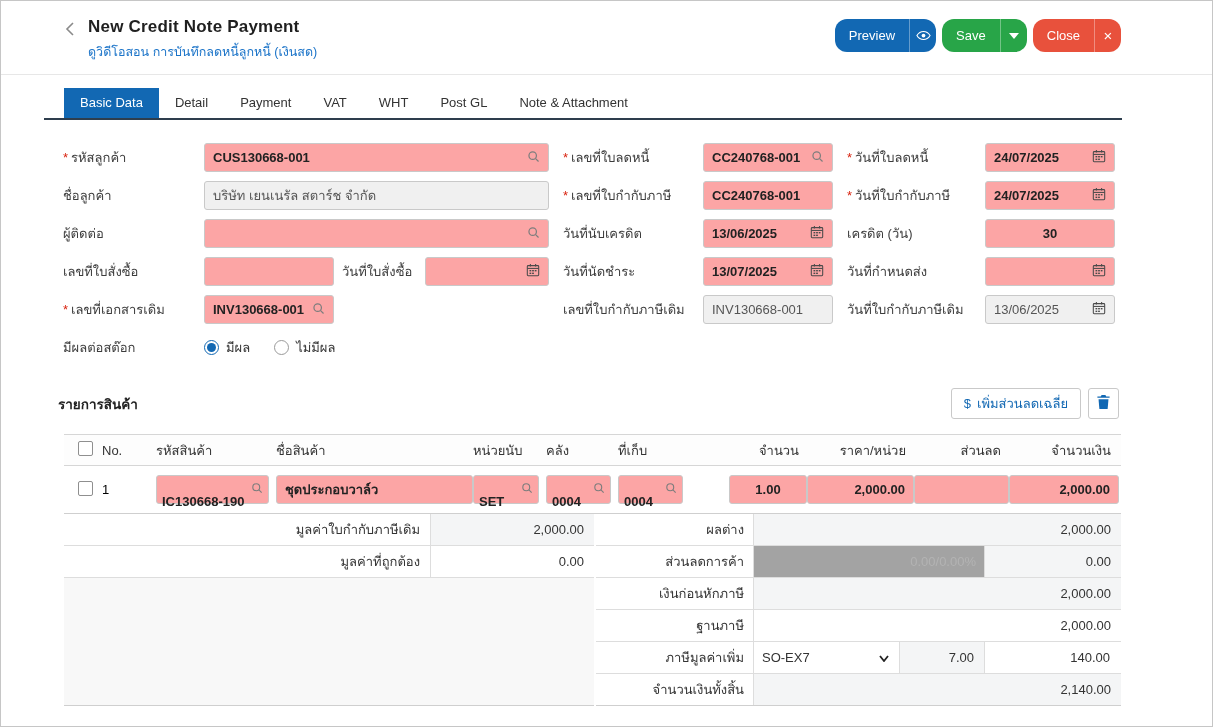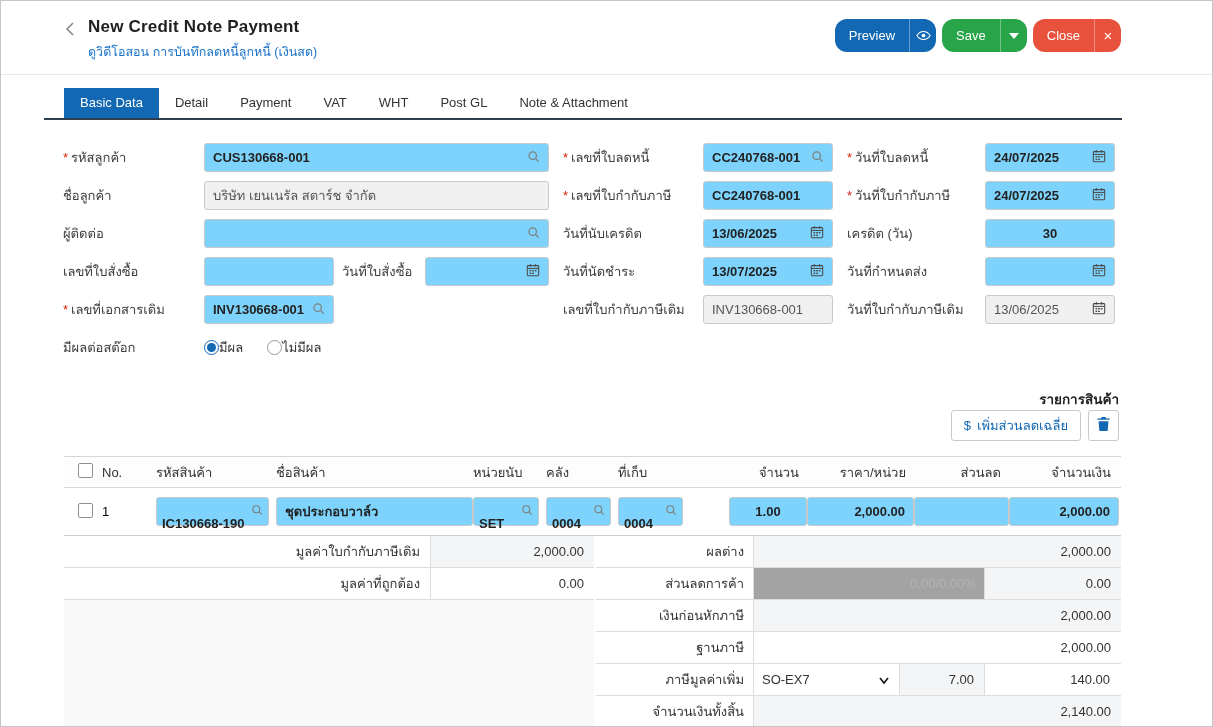--- a/index.html
+++ b/index.html
@@ -24,37 +24,37 @@
 
   
   .tabs { display:flex; margin:13px 90px 0 43px; border-bottom:2px solid #2e3e4e; }
   .tab { padding:0 16px; height:30px; line-height:30px; font-size:13px; color:#333; cursor:pointer; white-space:nowrap; }
   .tab.active { background:#1268b3; color:#fff; margin-left:20px; }
 
   
   .formgrid { display:grid; grid-template-columns:141px 345px 14px 140px 130px 14px 138px 130px; row-gap:9px; margin:23px 0 0 62px; font-size:13px; }
   .flabel { color:#3c3c3c; line-height:29px; padding-right:8px; white-space:nowrap; overflow:hidden; }
   .req .star { color:#d9230f; margin-right:3px; }
-  .fld { height:29px; border:1px solid #c9c9c9; border-radius:3px; background:#7dd3fc; display:flex; align-items:center; padding:0 8px; font-size:13px; font-weight:600; color:#222; }
+  .fld { height:29px; border:1px solid #c9c9c9; border-radius:3px; background:#fca5a5; display:flex; align-items:center; padding:0 8px; font-size:13px; font-weight:600; color:#222; }
   .fld .val { flex:1; white-space:nowrap; overflow:hidden; }
   .fld.disabled { background:#f0f0f0; font-weight:400; color:#555; }
   input.fld { width:100%; font-family:inherit; outline:none; }
   .composite { display:flex; align-items:center; }
   .composite .fld { flex:none; }
   .inline-label { width:84px; margin-left:8px; color:#3c3c3c; white-space:nowrap; }
   .w130 { width:130px; } .w124 { width:124px; }
   .center { text-align:left; justify-content:center; }
   .radios { display:flex; align-items:center; height:29px; gap:24px; }
-  .radio-opt { display:flex; align-items:center; cursor:pointer; color:#333; }
+  .radio-opt { display:flex; align-items:center; gap:7px; cursor:pointer; color:#333; }
   .rb { width:15px; height:15px; border-radius:50%; border:1px solid #9a9a9a; background:#fff; display:flex; align-items:center; justify-content:center; }
   .rb.on { border:1px solid #1268b3; }
   .rb.on .dot { width:9px; height:9px; border-radius:50%; background:#1268b3; }
 
   
-  .items-head { display:flex; justify-content:space-between; align-items:flex-end; margin:26px 93px 0 57px;flex-direction:column; }
+  .items-head { display:flex; justify-content:space-between; align-items:center; margin:26px 93px 0 57px; }
   .sec-title { font-size:13.5px; font-weight:700; color:#222; }
   .ibtns { display:flex; gap:7px; }
   .obtn { height:31px; border:1px solid #c9c9c9; border-radius:3px; background:#fff; color:#1268b3; font-size:13px; display:flex; align-items:center; padding:0 12px; gap:6px; cursor:pointer; }
   .obtn.iconly { width:31px; justify-content:center; padding:0; }
 
   
   .itable { margin:15px 0 0 63px; width:1057px; font-size:13px; }
   .thead { display:flex; align-items:center; height:32px; border-top:1px solid #d6d6d6; border-bottom:1px solid #d6d6d6; background:#fdfdfd; color:#333; }
   .trow { display:flex; align-items:center; height:48px; border-bottom:1px solid #cfcfcf; }
   .c-cb { width:38px; padding-left:14px; } .c-no { width:54px; } .c-code { width:120px; }

